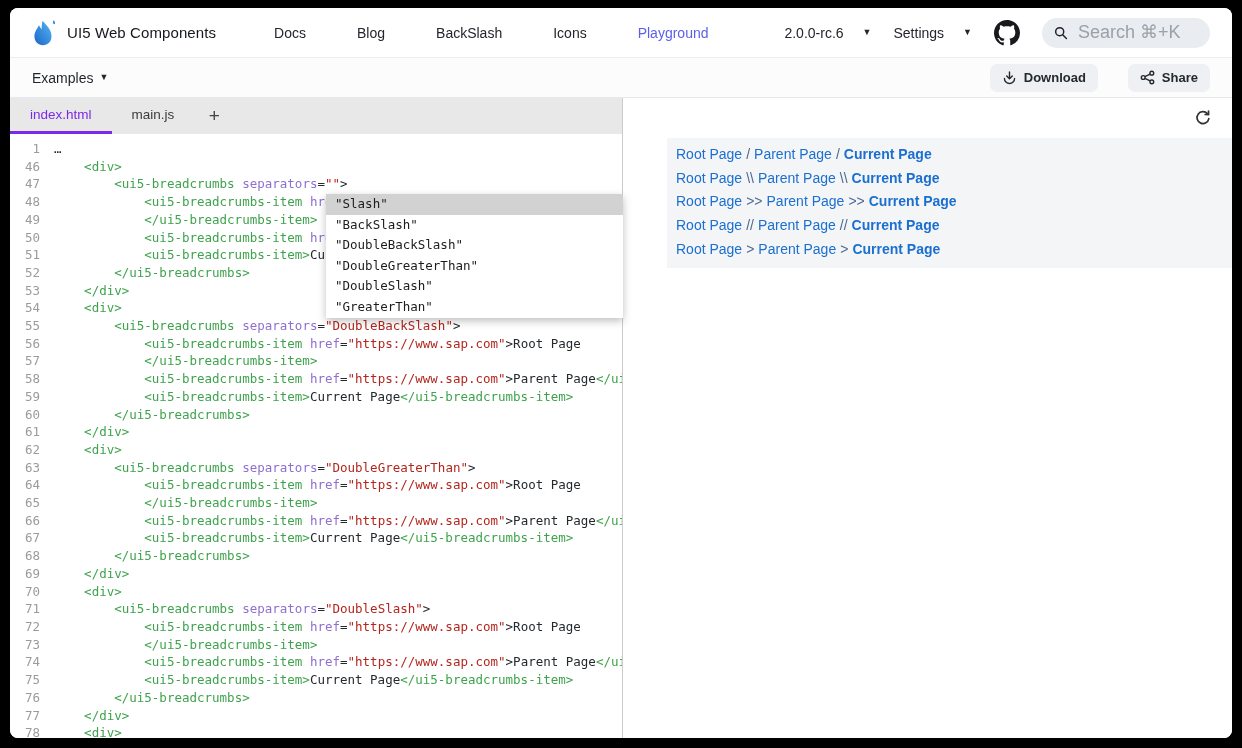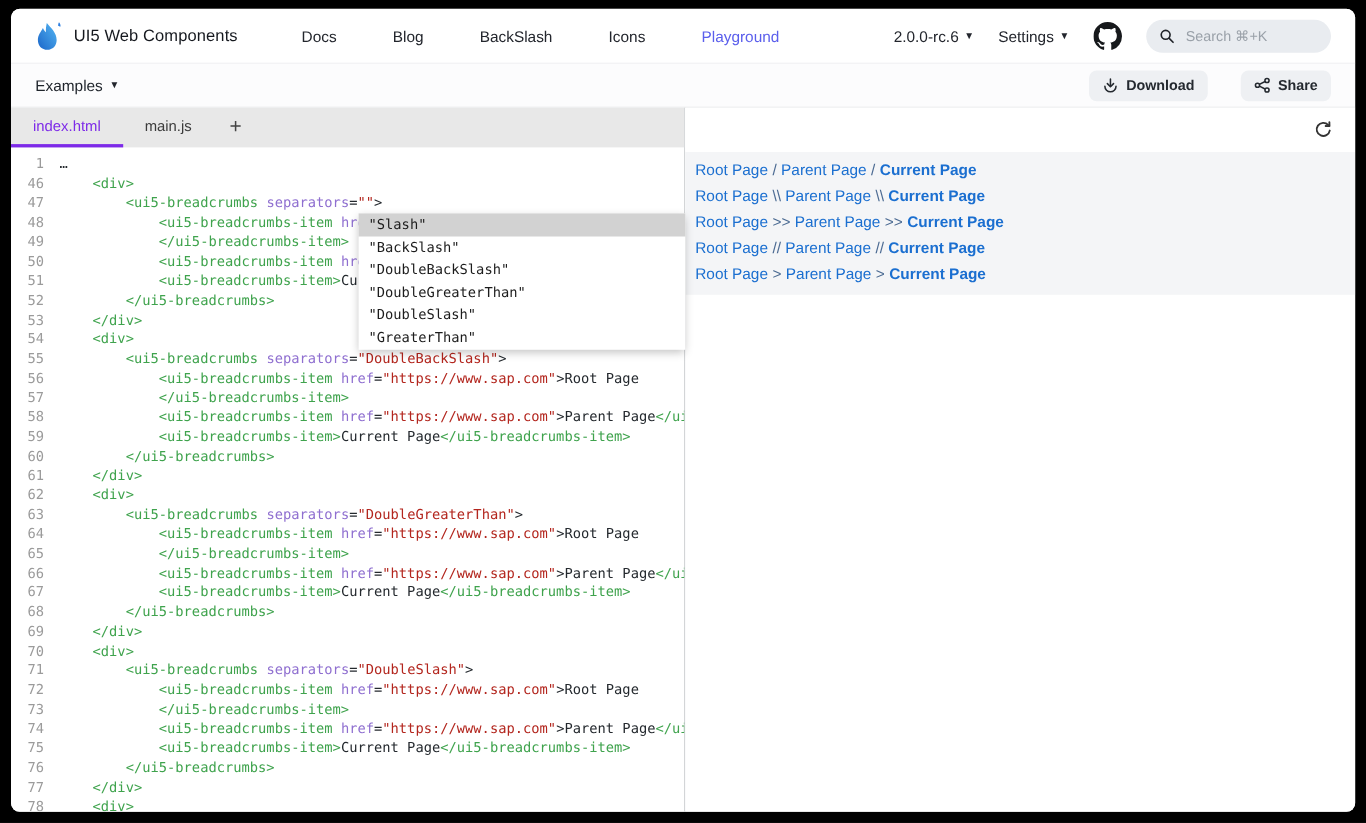--- a/index.html
+++ b/index.html
@@ -8,38 +8,38 @@
     border-radius:8px;overflow:hidden;}
   
   .header{height:50px;display:flex;align-items:center;padding:0 22px;box-sizing:border-box;
     border-bottom:1px solid #ededf0;background:#fff;}
   .logo{width:26px;height:30px;margin-right:9px;flex:none;}
   .brand{font-size:15px;font-weight:normal;color:#15181e;letter-spacing:.1px;white-space:nowrap;}
   .nav{display:flex;gap:31px;margin-left:38px;}
   .nav-item{font-size:14px;color:#23262d;cursor:pointer;white-space:nowrap;margin-left:20px;}
   .nav-item.active{color:var(--playground_link);}
   .header-right{margin-left:auto;display:flex;align-items:center;gap:22px;}
-  .menu-label{font-size:14px;color:#23262d;display:flex;align-items:center;gap:5px;cursor:pointer;}
+  .menu-label{font-size:14px;color:#23262d;display:flex;align-items:center;gap:19px;cursor:pointer;}
   .caret{font-size:9px;color:#23262d;line-height:1;}
   .gh{width:26px;height:26px;display:block;}
   .search{display:flex;align-items:center;gap:8px;background:#e9ecf0;border-radius:16px;
     height:30px;width:168px;padding:0 12px;box-sizing:border-box;}
-  .search input{border:none;background:transparent;outline:none;font-size:13px;width:110px;
+  .search input{border:none;background:transparent;outline:none;font-size:18px;width:110px;
     font-family:"Liberation Sans",sans-serif;color:#4d7c0f;}
   .search input::placeholder{color:#9aa1a9;}
   
   .toolbar{height:40px;display:flex;align-items:center;padding:0 22px;box-sizing:border-box;
     background:#fcfcfd;border-bottom:1px solid #e7e9ec;gap:36px;}
   .examples{font-size:14px;color:#1f242b;display:flex;align-items:center;gap:6px;cursor:pointer;}
   .toolbar-right{margin-left:auto;display:flex;gap:10px;}
   .tbtn{display:flex;align-items:center;gap:7px;background:#eef0f3;border:none;border-radius:7px;
     height:28px;padding:0 12px;font-size:13px;font-weight:bold;color:#24292f;cursor:pointer;
     font-family:"Liberation Sans",sans-serif;margin-left:20px;}
   
-  .content{position:relative;display:flex;height:640px;}
+  .content{position:relative;display:flex;height:640px;gap:44px;}
   .editor{width:613px;flex:none;border-right:1px solid #c9cbce;display:flex;flex-direction:column;
     background:#fff;box-sizing:border-box;}
   .tabbar{height:36px;background:#e8e8e8;display:flex;align-items:stretch;flex:none;}
   .tab{padding:0 20px;font-size:13.5px;display:flex;align-items:center;color:#3b3b3b;
     cursor:pointer;border-bottom:3px solid transparent;box-sizing:border-box;}
   .tab.active{color:var(--accent_purple);border-bottom-color:var(--accent_purple);}
   .tab-add{width:40px;display:flex;align-items:center;justify-content:center;font-size:19px;
     color:#444;cursor:pointer;}
   .code{flex:1;overflow:hidden;padding-top:6px;font-family:"DejaVu Sans Mono",monospace;
     font-size:12.5px;line-height:17.7px;}

